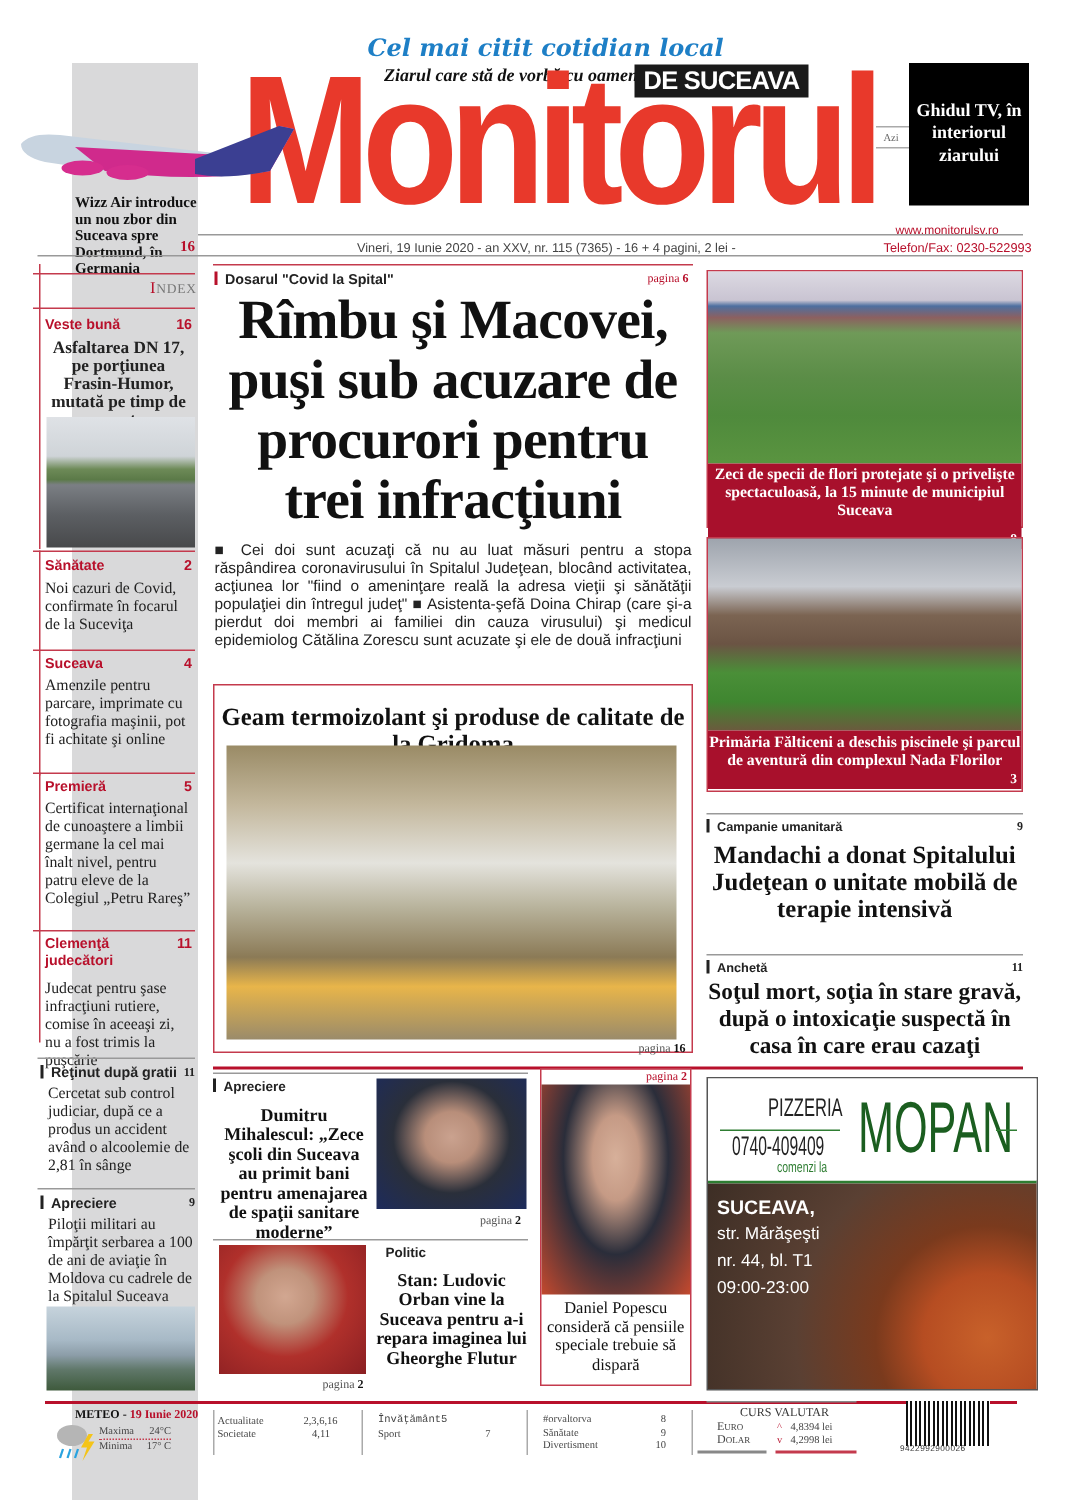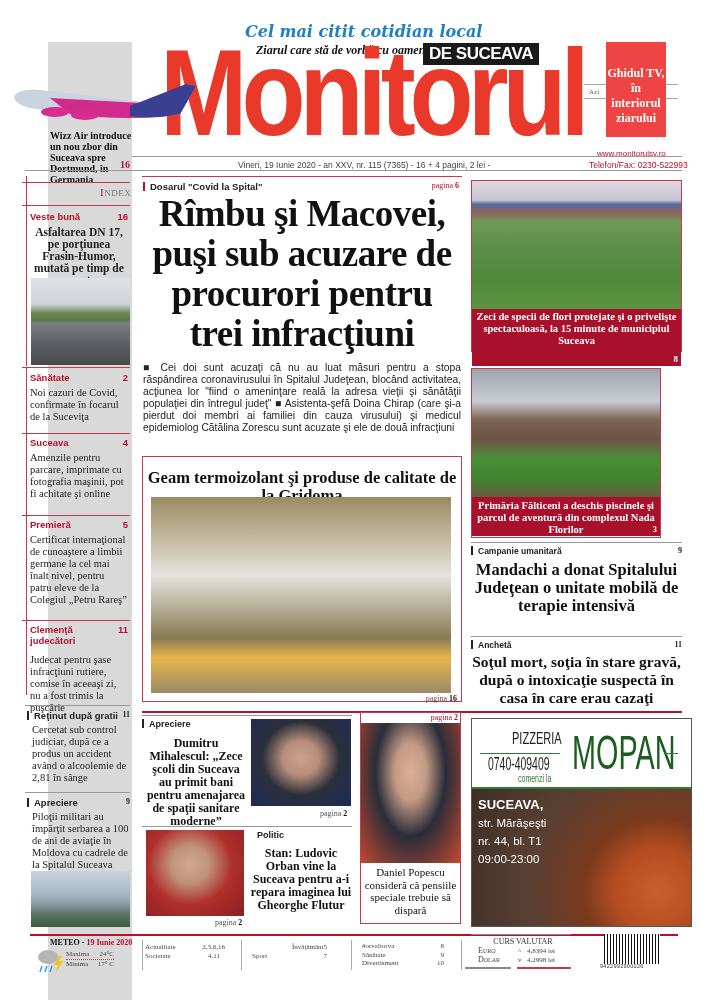--- a/index.html
+++ b/index.html
@@ -9,21 +9,21 @@
 
   
   .tagline1 { left: 245px; top: 22px; font-family: "DejaVu Serif", serif; font-style: italic; font-weight: bold; color: #1e7fc6; font-size: 16px; }
   .tagline2 { left: 256px; top: 43px; font-family: "Liberation Serif", serif; font-style: italic; font-weight: bold; font-size: 12px; }
   .logo { left: 160px; top: 32px; font-family: "Liberation Sans", sans-serif; font-weight: bold; color: #e8392b; font-size: 122px; letter-spacing: -7px; transform: scaleX(0.86); transform-origin: left top; line-height: 1; }
   .desuceava { left: 423px; top: 43px; background: #1a1a1a; color: #fff; font-weight: bold; font-size: 17px; padding: 1px 6px; letter-spacing: -0.5px; }
   .graycol { left: 48px; top: 42px; width: 84px; height: 958px; background: #d9d9da; }
   .plane { left: 10px; top: 78px; width: 188px; height: 50px; }
   .wizz { left: 50px; top: 130px; width: 82px; font-family: "Liberation Serif", serif; font-weight: bold; font-size: 10px; line-height: 11px; }
   .wizzpage { left: 120px; top: 159px; font-family: "Liberation Serif", serif; font-weight: bold; color: #b8102b; font-size: 10px; }
-  .tvbox { left: 606px; top: 42px; width: 60px; height: 95px; background: #ef4444; color: #fff; font-family: "Liberation Serif", serif; font-weight: bold; text-align: center; font-size: 12px; line-height: 15px; padding-top: 24px; }
+  .tvbox { left: 606px; top: 42px; width: 80px; height: 95px; background: #000000; color: #fff; font-family: "Liberation Serif", serif; font-weight: bold; text-align: center; font-size: 12px; line-height: 15px; padding-top: 24px; }
   .azi { left: 589px; top: 88px; font-size: 7px; color: #666; font-family: Liberation Serif, serif; }
   .aziline1 { left: 584px; top: 84px; width: 94px; height: 1px; background: #aaa; }
   .aziline2 { left: 584px; top: 98px; width: 94px; height: 1px; background: #aaa; }
   .website { left: 597px; top: 149px; font-size: 8px; color: #b8102b; }
   .phone { left: 589px; top: 160px; font-size: 8.5px; color: #b8102b; }
   .dateline { left: 238px; top: 160px; font-size: 8.5px; color: #444; }
   .hline1b { left: 132px; top: 156px; width: 550px; height: 1px; background: #999; }
   .hline2 { left: 25px; top: 170px; width: 657px; height: 1px; background: #999; }
 
   
@@ -187,21 +187,21 @@
   <div class="abs pagina" style="right:4px;bottom:-2px;"><span>pagina</span> <b>16</b></div>
 </div>
 
 <div class="abs box-red" style="left:471px;top:180px;width:211px;height:172px;">
   <div class="img landscape" style="width:100%;height:128px;"></div>
   <div class="caption-red" style="height:57px;padding-top:2px;position:relative;">
     <span>Zeci de specii de flori protejate şi o privelişte spectaculoasă, la 15 minute de municipiul Suceava</span>
     <span class="abs pnum" style="right:3px;bottom:1px;">8</span>
   </div>
 </div>
-<div class="abs box-red" style="left:471px;top:368px;width:190px;height:170px;">
+<div class="abs box-red" style="left:471px;top:358px;width:211px;height:170px;">
   <div class="img pool" style="width:100%;height:128px;"></div>
   <div class="caption-red" style="height:39px;padding-top:3px;position:relative;">
     <span>Primăria Fălticeni a deschis piscinele şi parcul de aventură din complexul Nada Florilor</span>
     <span class="abs pnum" style="right:3px;bottom:1px;">3</span>
   </div>
 </div>
 
 <div class="abs" style="left:471px;top:542px;width:211px;height:1px;background:#999;"></div>
 <div class="abs" style="left:471px;top:546px;width:211px;display:flex;justify-content:space-between;">
   <span class="sec-dark" style="font-size:8.5px;"><span class="bar-mark"></span><span>Campanie umanitară</span></span>
@@ -279,21 +279,21 @@
       <span>Actualitate</span>
       <span>2,3,6,16</span>
     </div>
   <div style="display:flex;justify-content:space-between;">
       <span>Societate</span>
       <span style="padding-right:5px;">4,11</span>
     </div>
 </div>
 <div class="abs vsep" style="left:241px;top:940px;height:30px;"></div>
 <div class="abs foot-small" style="left:252px;top:943px;width:75px;">
-  <div style="display:flex;justify-content:flex-end;">
+  <div style="display:flex;justify-content:flex-start;font-family:Liberation Mono, monospace;">
       <span>Învăţământ</span>
       <span>5</span>
     </div>
   <div style="display:flex;justify-content:space-between;">
       <span>Sport</span>
       <span>7</span>
     </div>
 </div>
 <div class="abs vsep" style="left:351px;top:940px;height:30px;"></div>
 <div class="abs foot-small" style="left:362px;top:942px;width:82px;">

